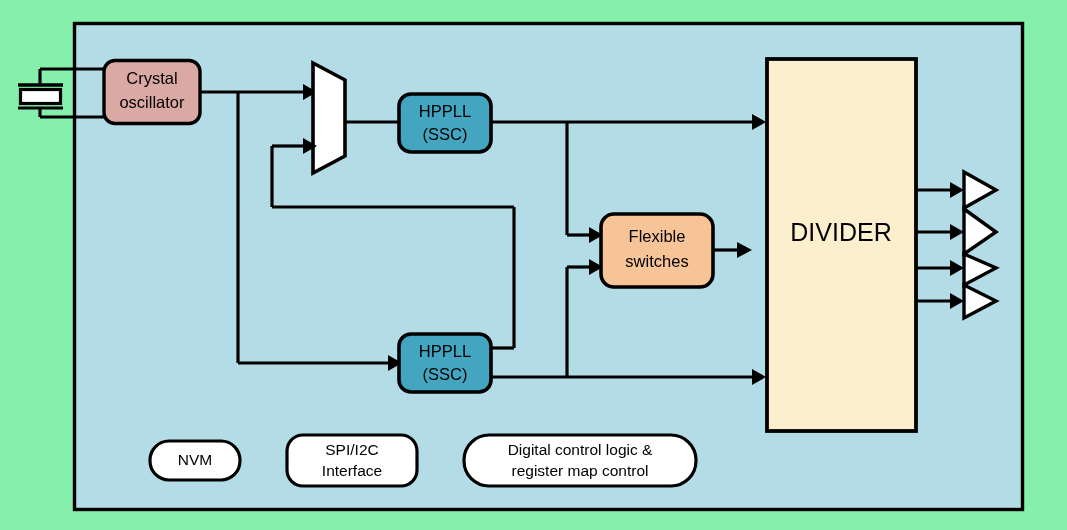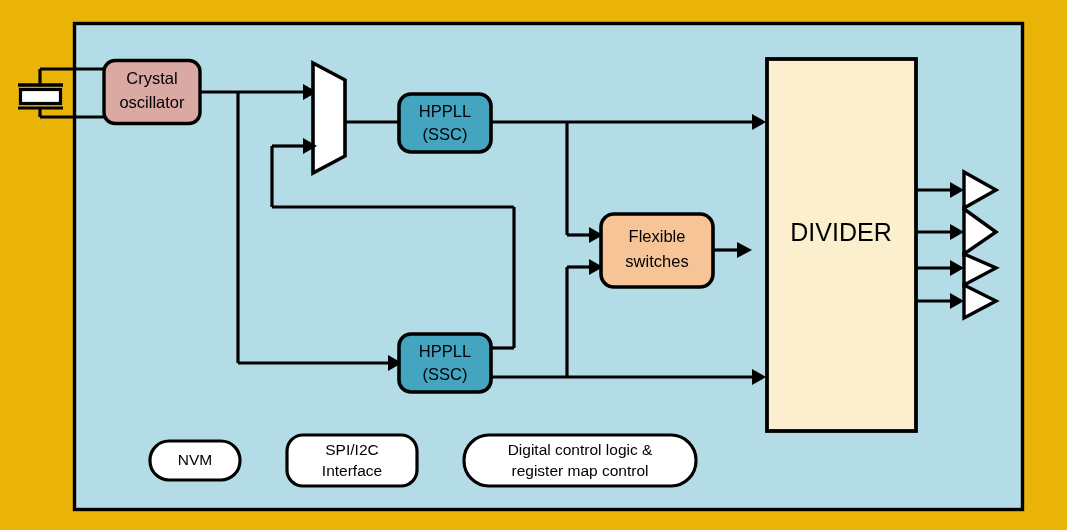--- a/index.html
+++ b/index.html
@@ -7,21 +7,21 @@
     padding: 0;
     background: #ffffff;
   }
   body {
     font-family: "Liberation Sans", sans-serif;
   }
   #stage {
     position: relative;
     width: 1067px;
     height: 530px;
-    background: #eab308;
+    background: #86efac;
     overflow: hidden;
   }
   #diagram-svg {
     position: absolute;
     left: 0;
     top: 0;
     width: 1067px;
     height: 530px;
   }
   .blk-label {

